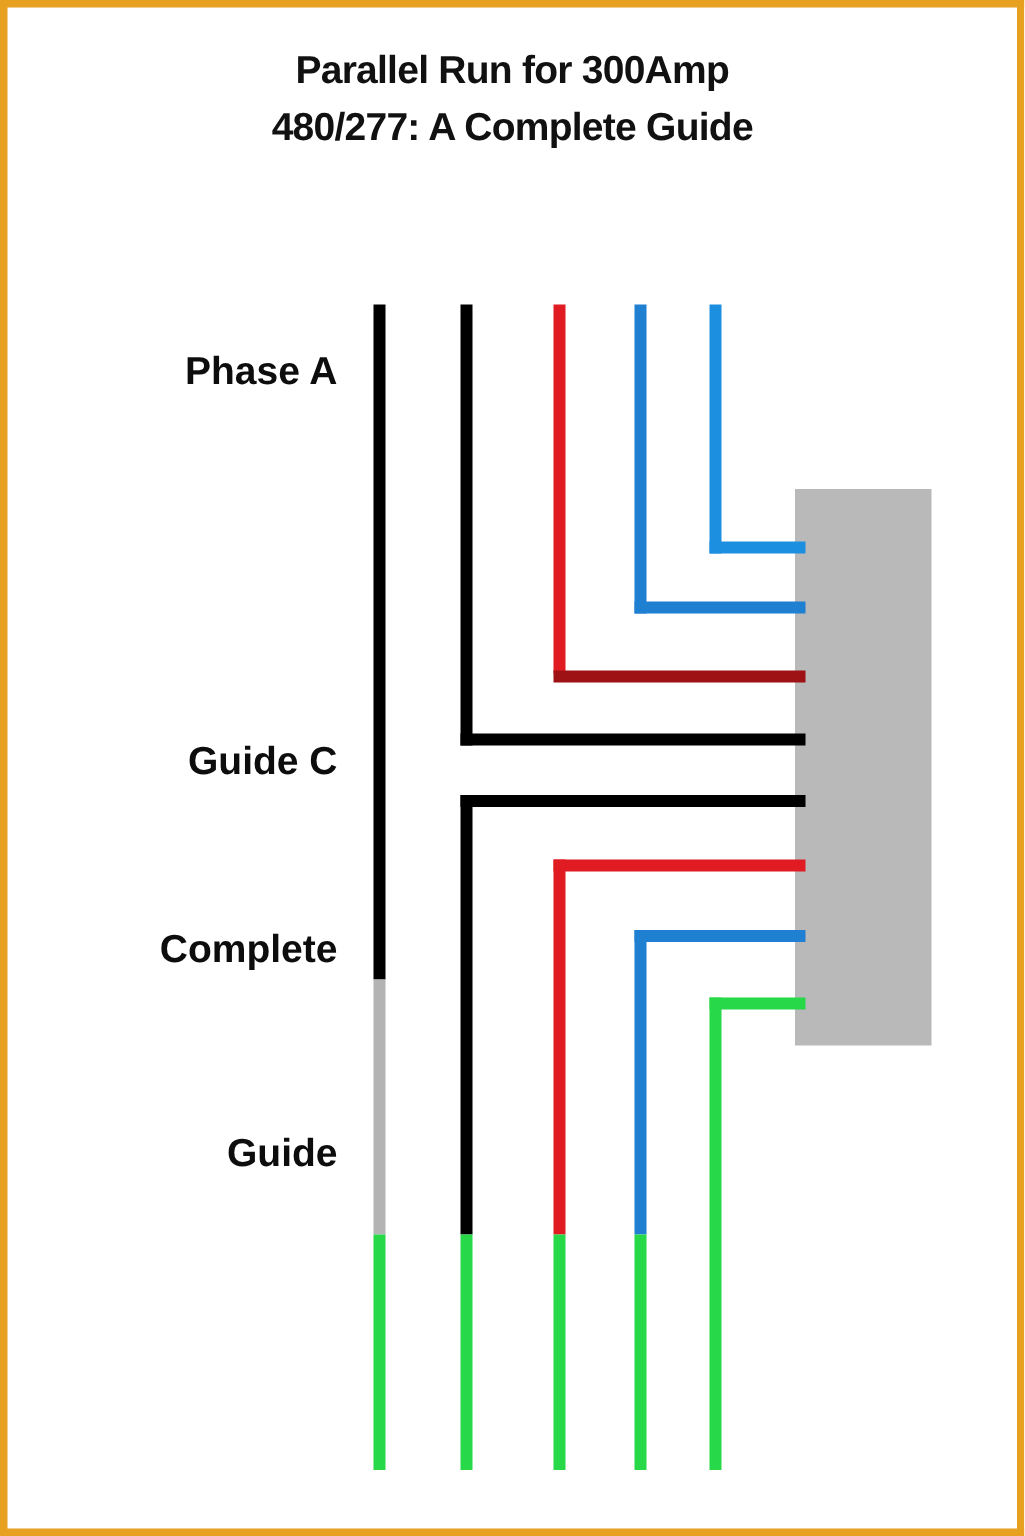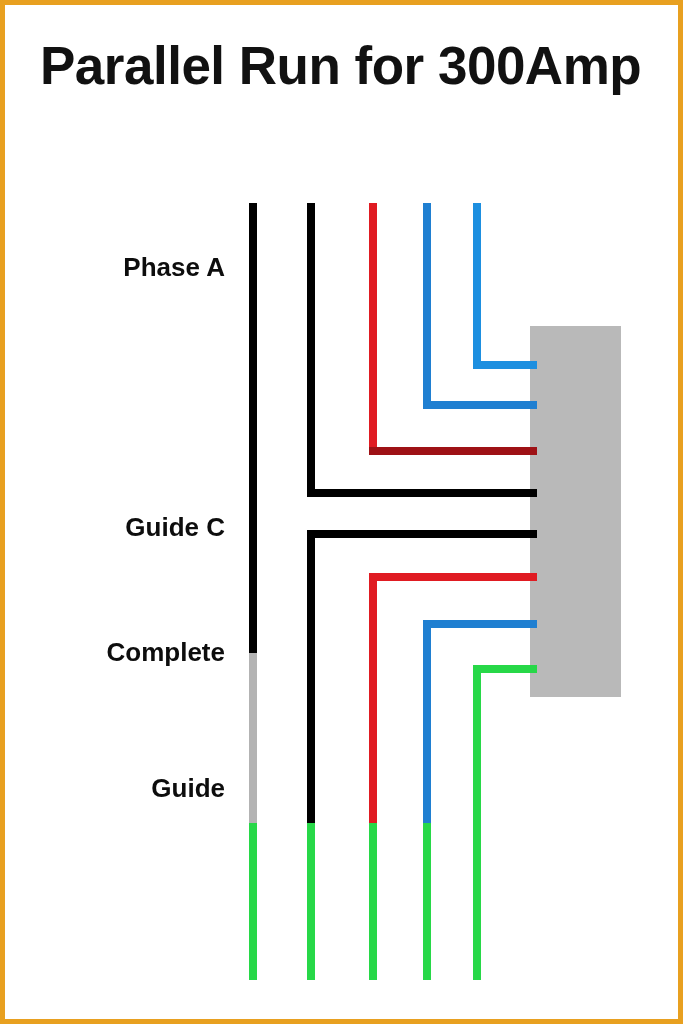--- a/index.html
+++ b/index.html
@@ -23,22 +23,22 @@
   #border-left   { left: 0;   top: 0;    width: 5px;  height: 1024px; }
   #border-right  { right: 0;  top: 0;    width: 5px;  height: 1024px; }
   #border-top    { left: 0;   top: 0;    width: 683px; height: 5px; }
   #border-bottom { left: 0;   bottom: 0; width: 683px; height: 5px; }
 
   #title {
     position: absolute;
     left: 40px;
     top: 28px;
     width: 603px;
-    text-align: left;
-    font-size: 53px;
+    text-align: center;
+    font-size: 26px;
     font-weight: 700;
     line-height: 1.45;
     letter-spacing: -0.5px;
     color: #111111;
     font-family: "Liberation Sans", sans-serif;
   }
 
   .wire-label {
     position: absolute;
     right: 0;
@@ -48,21 +48,20 @@
     color: #0d0d0d;
     white-space: nowrap;
     font-family: "Liberation Sans", sans-serif;
   }
   #labels {
     position: absolute;
     left: 60px;
     top: 0;
     width: 165px;
     height: 888px;
-    margin-top: 20px;
   }
 
   #panel {
     position: absolute;
     left: 530px;
     top: 326px;
     width: 91px;
     height: 371px;
     background: #b9b9b9;
   }
@@ -84,20 +83,21 @@
 
 <div id="page">
 
   <div class="frame-border" id="border-left"></div>
   <div class="frame-border" id="border-right"></div>
   <div class="frame-border" id="border-top"></div>
   <div class="frame-border" id="border-bottom"></div>
 
   <div id="title">
     <div>Parallel Run for 300Amp</div>
+    <div>480/277: A Complete Guide</div>
   </div>
 
   <div id="labels">
     <div class="wire-label" style="top:232px">Phase A</div>
     <div class="wire-label" style="top:492px">Guide C</div>
     <div class="wire-label" style="top:617px">Complete</div>
     <div class="wire-label" style="top:753px">Guide</div>
   </div>
 
   <div id="panel"></div>

